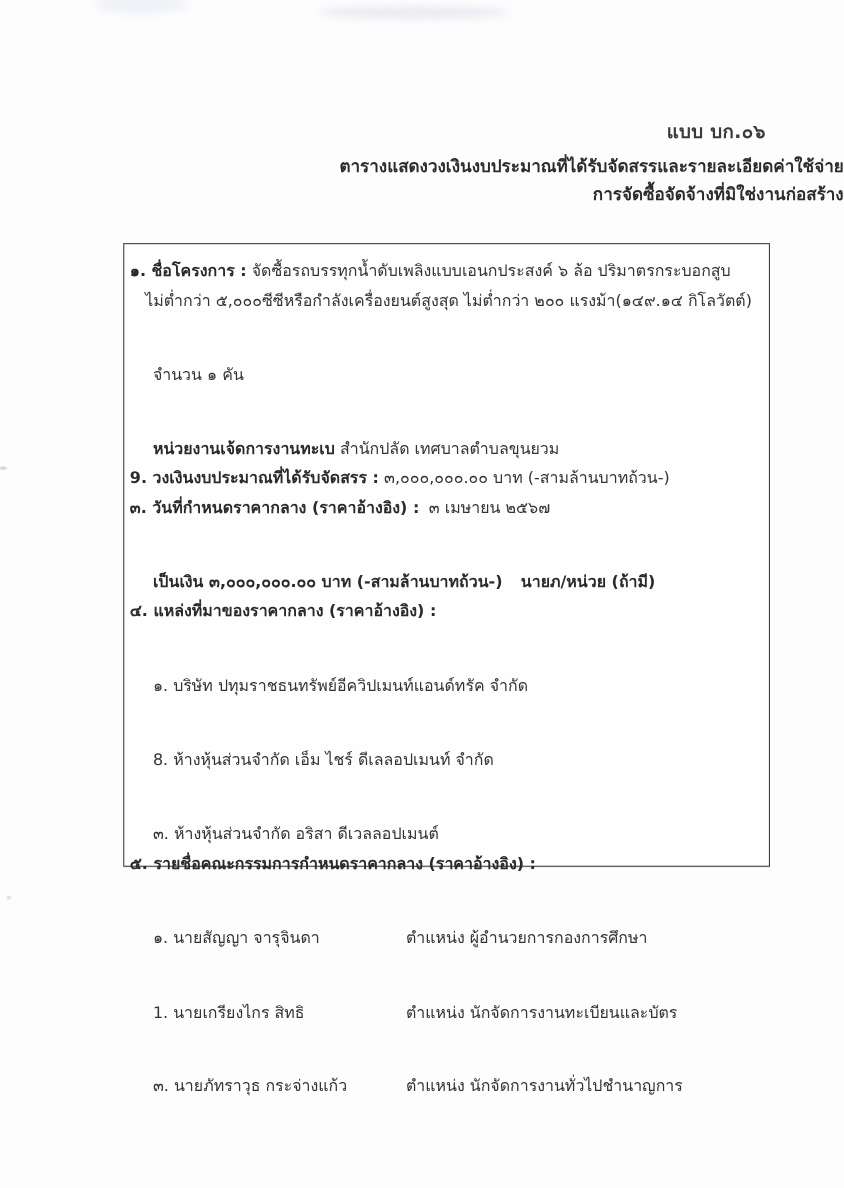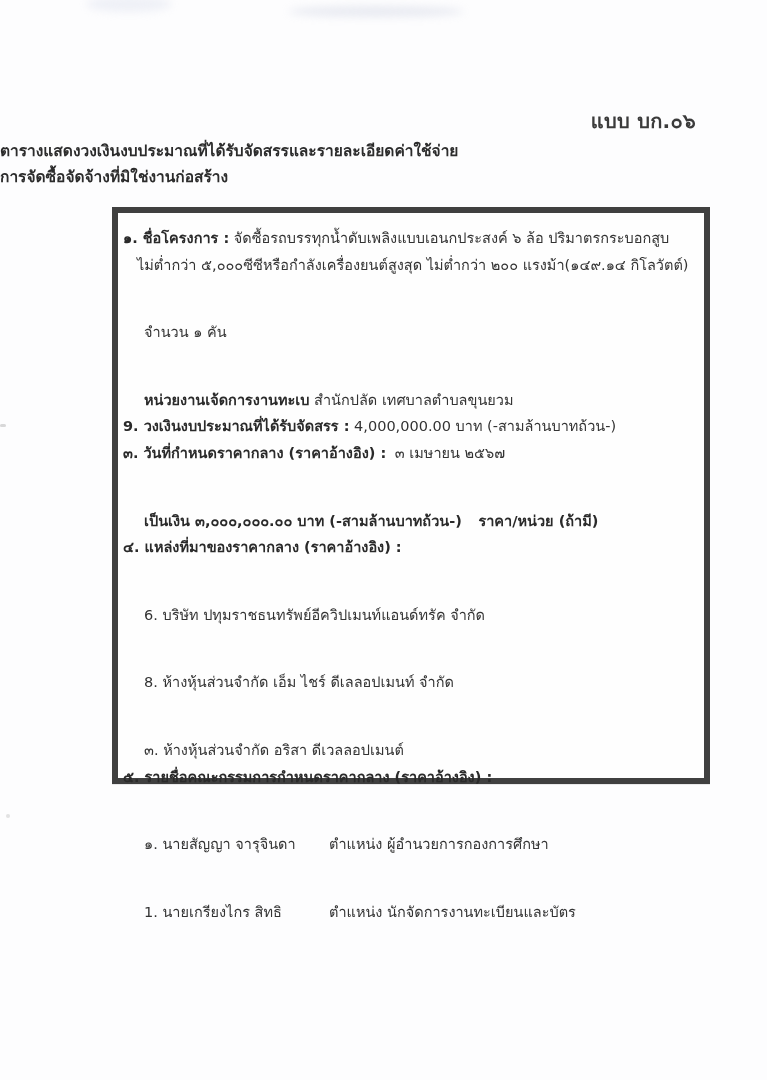--- a/index.html
+++ b/index.html
@@ -21,45 +21,45 @@
   }
   .smudge-b{
     position:absolute;left:288px;top:6px;width:176px;height:11px;
     background:#c7ccdd;opacity:.38;filter:blur(4px);border-radius:50%;
   }
   .speck-a{position:absolute;left:0;top:424px;width:6px;height:3px;background:#b9b9b9;opacity:.55;border-radius:2px;}
   .speck-b{position:absolute;left:6px;top:814px;width:4px;height:4px;background:#c7c7c7;opacity:.5;border-radius:50%;}
 
   .form-code{
     position:absolute;top:105px;right:71px;
-    font-size:20px;font-weight:bold;color:#3b3b3b;letter-spacing:.3px;
+    font-size:17px;font-weight:bold;color:#3b3b3b;letter-spacing:.3px;
   }
   .doc-title{
     position:absolute;top:139px;left:0;width:767px;
-    text-align:left;font-weight:bold;color:#2c2c2c;
+    text-align:right;font-weight:bold;color:#2c2c2c;
     font-size:15.5px;line-height:25.5px;
   }
   .doc-box{
-    position:absolute;left:112px;top:207px;
+    position:absolute;left:112px;top:221px;
     width:586px;height:565px;
-    border:6px solid #404040;
+    border:1px solid #404040;
     box-shadow:0 1px 0 rgba(0,0,0,.08);
     background:#fefefe;
   }
   .box-content{
     padding:12px 8px 0 5px;
     font-size:14.5px;line-height:26.6px;color:#333333;
   }
   .line{white-space:nowrap;}
   .b{font-weight:bold;color:#2a2a2a;}
   .ind1{padding-left:14px;}
   .ind2{padding-left:21px;margin-top:41px;}
   .gap-date{margin-left:4px;}
   .gap-unit{margin-left:12px;}
-  .row{display:flex;}
+  .row{display:flex;gap:45px;}
   .name-col{width:185px;flex:0 0 185px;}
 </style>
 </head>
 <body>
 
 <div class="page">
 
   <div class="smudge-a"></div>
   <div class="smudge-b"></div>
   <div class="speck-a"></div>
@@ -81,47 +81,51 @@
       </div>
       <div class="line ind1">ไม่ต่ำกว่า ๕,๐๐๐ซีซีหรือกำลังเครื่องยนต์สูงสุด ไม่ต่ำกว่า ๒๐๐ แรงม้า(๑๔๙.๑๔ กิโลวัตต์)</div>
       <div class="line ind2">จำนวน ๑ คัน</div>
       <div class="line ind2">
         <span class="b">หน่วยงานเจ้ดการงานทะเบ</span>
         <span>สำนักปลัด เทศบาลตำบลขุนยวม</span>
       </div>
 
       <div class="line">
         <span class="b">9. วงเงินงบประมาณที่ได้รับจัดสรร :</span>
-        <span>4,000,000.00 บาท (-สามล้านบาทถ้วน-)</span>
+        <span>๓,๐๐๐,๐๐๐.๐๐ บาท (-สามล้านบาทถ้วน-)</span>
       </div>
 
       <div class="line">
         <span class="b">๓. วันที่กำหนดราคากลาง (ราคาอ้างอิง) :</span>
         <span class="gap-date">๓ เมษายน ๒๕๖๗</span>
       </div>
       <div class="line ind2">
         <span class="b">เป็นเงิน ๓,๐๐๐,๐๐๐.๐๐ บาท (-สามล้านบาทถ้วน-)</span>
-        <span class="b gap-unit">ราคา/หน่วย (ถ้ามี)</span>
+        <span class="b gap-unit">นายภ/หน่วย (ถ้ามี)</span>
       </div>
 
       <div class="line">
         <span class="b">๔. แหล่งที่มาของราคากลาง (ราคาอ้างอิง) :</span>
       </div>
-      <div class="line ind2">6. บริษัท ปทุมราชธนทรัพย์อีควิปเมนท์แอนด์ทรัค จำกัด</div>
+      <div class="line ind2">๑. บริษัท ปทุมราชธนทรัพย์อีควิปเมนท์แอนด์ทรัค จำกัด</div>
       <div class="line ind2">8. ห้างหุ้นส่วนจำกัด เอ็ม ไชร์ ดีเลลอปเมนท์ จำกัด</div>
       <div class="line ind2">๓. ห้างหุ้นส่วนจำกัด อริสา ดีเวลลอปเมนต์</div>
 
       <div class="line">
         <span class="b">๕. รายชื่อคณะกรรมการกำหนดราคากลาง (ราคาอ้างอิง) :</span>
       </div>
       <div class="row ind2">
         <span class="name-col">๑. นายสัญญา  จารุจินดา</span>
         <span>ตำแหน่ง ผู้อำนวยการกองการศึกษา</span>
       </div>
       <div class="row ind2">
         <span class="name-col">1. นายเกรียงไกร  สิทธิ</span>
         <span>ตำแหน่ง นักจัดการงานทะเบียนและบัตร</span>
       </div>
+      <div class="row ind2">
+        <span class="name-col">๓. นายภัทราวุธ  กระจ่างแก้ว</span>
+        <span>ตำแหน่ง นักจัดการงานทั่วไปชำนาญการ</span>
+      </div>
 
     </div>
   </div>
 
 </div>
 
 </body></html>

